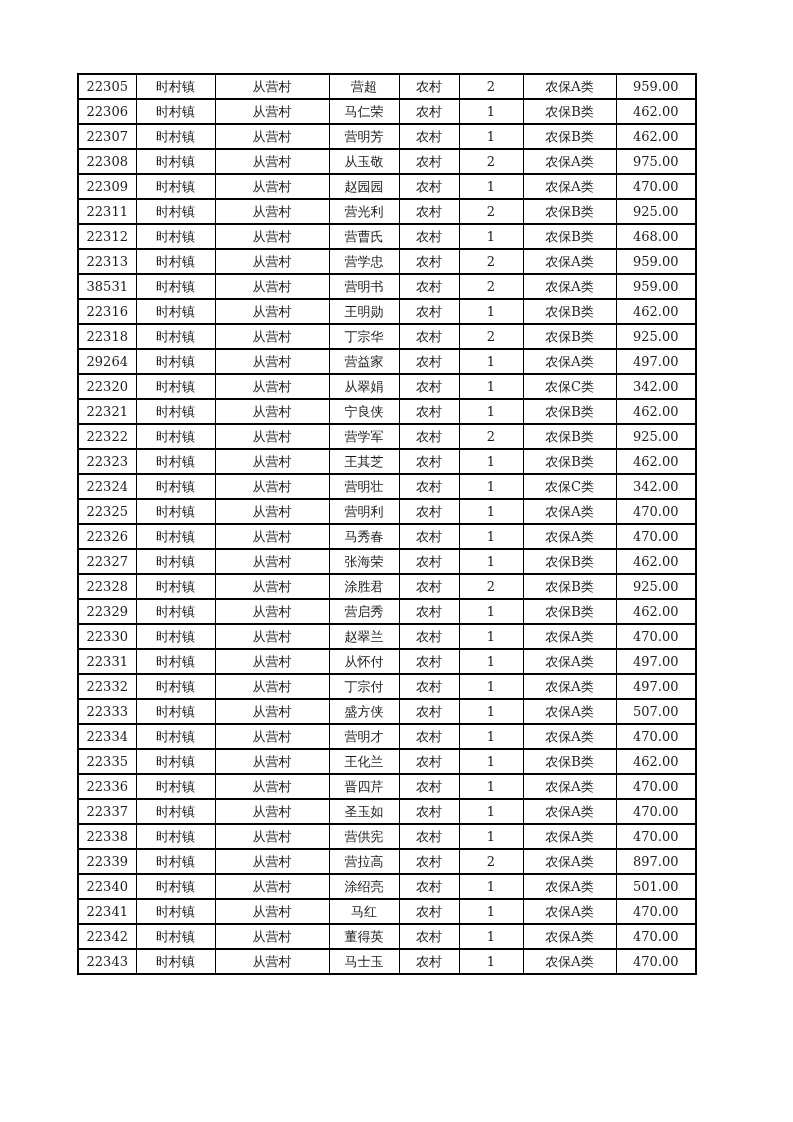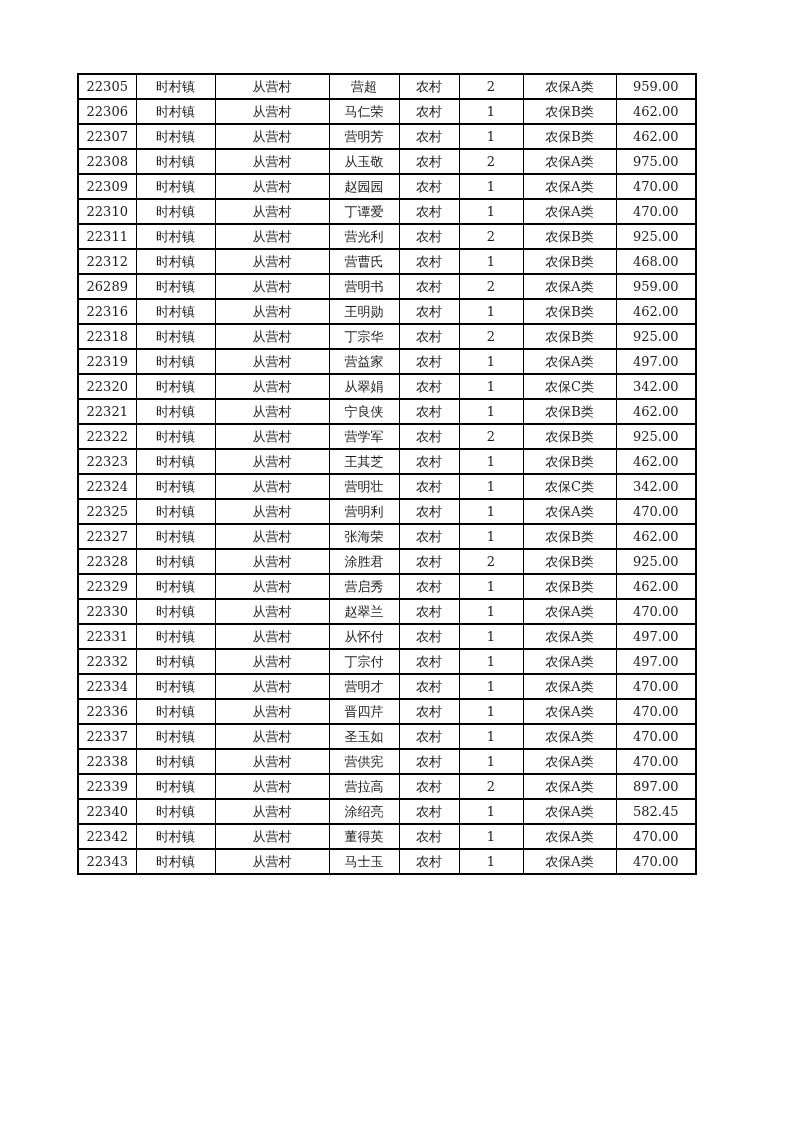--- a/index.html
+++ b/index.html
@@ -111,51 +111,51 @@
           <td>22309</td>
           <td>时村镇</td>
           <td>从营村</td>
           <td>赵园园</td>
           <td>农村</td>
           <td>1</td>
           <td>农保A类</td>
           <td>470.00</td>
         </tr>
         <tr>
-          <td>22310</td>
-          <td>时村镇</td>
-          <td>从营村</td>
-          <td>丁谭爱</td>
-          <td>农村</td>
-          <td>1</td>
-          <td>农保A类</td>
-          <td>470.00</td>
-        </tr>
-        <tr>
           <td>22311</td>
           <td>时村镇</td>
           <td>从营村</td>
           <td>营光利</td>
           <td>农村</td>
           <td>2</td>
           <td>农保B类</td>
           <td>925.00</td>
         </tr>
         <tr>
           <td>22312</td>
           <td>时村镇</td>
           <td>从营村</td>
           <td>营曹氏</td>
           <td>农村</td>
           <td>1</td>
           <td>农保B类</td>
           <td>468.00</td>
         </tr>
         <tr>
-          <td>26289</td>
+          <td>22313</td>
+          <td>时村镇</td>
+          <td>从营村</td>
+          <td>营学忠</td>
+          <td>农村</td>
+          <td>2</td>
+          <td>农保A类</td>
+          <td>959.00</td>
+        </tr>
+        <tr>
+          <td>38531</td>
           <td>时村镇</td>
           <td>从营村</td>
           <td>营明书</td>
           <td>农村</td>
           <td>2</td>
           <td>农保A类</td>
           <td>959.00</td>
         </tr>
         <tr>
           <td>22316</td>
@@ -171,21 +171,21 @@
           <td>22318</td>
           <td>时村镇</td>
           <td>从营村</td>
           <td>丁宗华</td>
           <td>农村</td>
           <td>2</td>
           <td>农保B类</td>
           <td>925.00</td>
         </tr>
         <tr>
-          <td>22319</td>
+          <td>29264</td>
           <td>时村镇</td>
           <td>从营村</td>
           <td>营益家</td>
           <td>农村</td>
           <td>1</td>
           <td>农保A类</td>
           <td>497.00</td>
         </tr>
         <tr>
           <td>22320</td>
@@ -241,20 +241,30 @@
           <td>22325</td>
           <td>时村镇</td>
           <td>从营村</td>
           <td>营明利</td>
           <td>农村</td>
           <td>1</td>
           <td>农保A类</td>
           <td>470.00</td>
         </tr>
         <tr>
+          <td>22326</td>
+          <td>时村镇</td>
+          <td>从营村</td>
+          <td>马秀春</td>
+          <td>农村</td>
+          <td>1</td>
+          <td>农保A类</td>
+          <td>470.00</td>
+        </tr>
+        <tr>
           <td>22327</td>
           <td>时村镇</td>
           <td>从营村</td>
           <td>张海荣</td>
           <td>农村</td>
           <td>1</td>
           <td>农保B类</td>
           <td>462.00</td>
         </tr>
         <tr>
@@ -301,30 +311,50 @@
           <td>22332</td>
           <td>时村镇</td>
           <td>从营村</td>
           <td>丁宗付</td>
           <td>农村</td>
           <td>1</td>
           <td>农保A类</td>
           <td>497.00</td>
         </tr>
         <tr>
+          <td>22333</td>
+          <td>时村镇</td>
+          <td>从营村</td>
+          <td>盛方侠</td>
+          <td>农村</td>
+          <td>1</td>
+          <td>农保A类</td>
+          <td>507.00</td>
+        </tr>
+        <tr>
           <td>22334</td>
           <td>时村镇</td>
           <td>从营村</td>
           <td>营明才</td>
           <td>农村</td>
           <td>1</td>
           <td>农保A类</td>
           <td>470.00</td>
         </tr>
         <tr>
+          <td>22335</td>
+          <td>时村镇</td>
+          <td>从营村</td>
+          <td>王化兰</td>
+          <td>农村</td>
+          <td>1</td>
+          <td>农保B类</td>
+          <td>462.00</td>
+        </tr>
+        <tr>
           <td>22336</td>
           <td>时村镇</td>
           <td>从营村</td>
           <td>晋四芹</td>
           <td>农村</td>
           <td>1</td>
           <td>农保A类</td>
           <td>470.00</td>
         </tr>
         <tr>
@@ -358,21 +388,31 @@
           <td>897.00</td>
         </tr>
         <tr>
           <td>22340</td>
           <td>时村镇</td>
           <td>从营村</td>
           <td>涂绍亮</td>
           <td>农村</td>
           <td>1</td>
           <td>农保A类</td>
-          <td>582.45</td>
+          <td>501.00</td>
+        </tr>
+        <tr>
+          <td>22341</td>
+          <td>时村镇</td>
+          <td>从营村</td>
+          <td>马红</td>
+          <td>农村</td>
+          <td>1</td>
+          <td>农保A类</td>
+          <td>470.00</td>
         </tr>
         <tr>
           <td>22342</td>
           <td>时村镇</td>
           <td>从营村</td>
           <td>董得英</td>
           <td>农村</td>
           <td>1</td>
           <td>农保A类</td>
           <td>470.00</td>

